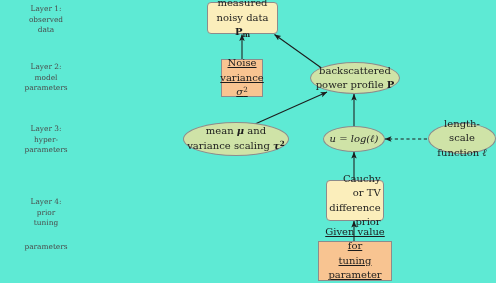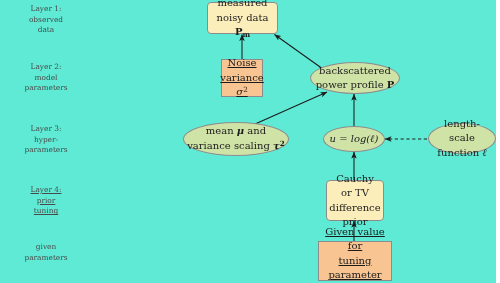--- a/index.html
+++ b/index.html
@@ -109,28 +109,27 @@
     <div>model</div>
     <div>parameters</div>
   </div>
 
   <div class="layer-label" style="left:2px; top:124px;">
     <div>Layer 3:</div>
     <div>hyper-</div>
     <div>parameters</div>
   </div>
 
-  <div class="layer-label" style="left:2px; top:185px;text-decoration:underline;">
+  <div class="layer-label" style="left:2px; top:197px;">
     <div>Layer 4:</div>
     <div>prior</div>
     <div>tuning</div>
   </div>
 
   <div class="layer-label" style="left:2px; top:242px;">
-    <div>given</div>
     <div>parameters</div>
   </div>
 
   <div class="node box-yellow" style="left:207px; top:2px; width:71px; height:32px;">
     <div class="inner">
       <div>measured</div>
       <div><span>noisy data </span><span class="bold">P</span><sub class="bold">m</sub></div>
     </div>
   </div>
 
@@ -162,21 +161,21 @@
     </div>
   </div>
 
   <div class="node ellipse-green" style="left:428px; top:123px; width:68px; height:31px;">
     <div class="inner">
       <div>length-scale</div>
       <div><span>function </span><span class="bold ital">ℓ</span></div>
     </div>
   </div>
 
-  <div class="node box-yellow" style="left:326px; top:180px; width:58px; height:41px;">
+  <div class="node box-yellow" style="left:326px; top:180px; width:58px; height:41px;text-align:right;">
     <div class="inner">
       <div>Cauchy or TV</div>
       <div>difference</div>
       <div>prior</div>
     </div>
   </div>
 
   <div class="node box-orange" style="left:318px; top:241px; width:74px; height:40px;">
     <div class="inner">
       <div>Given value for</div>

